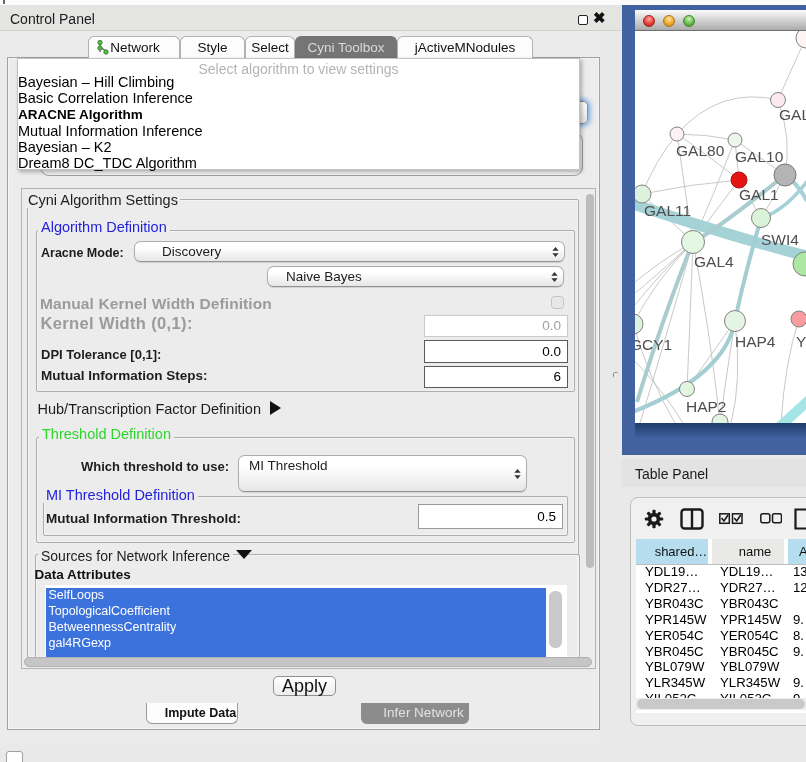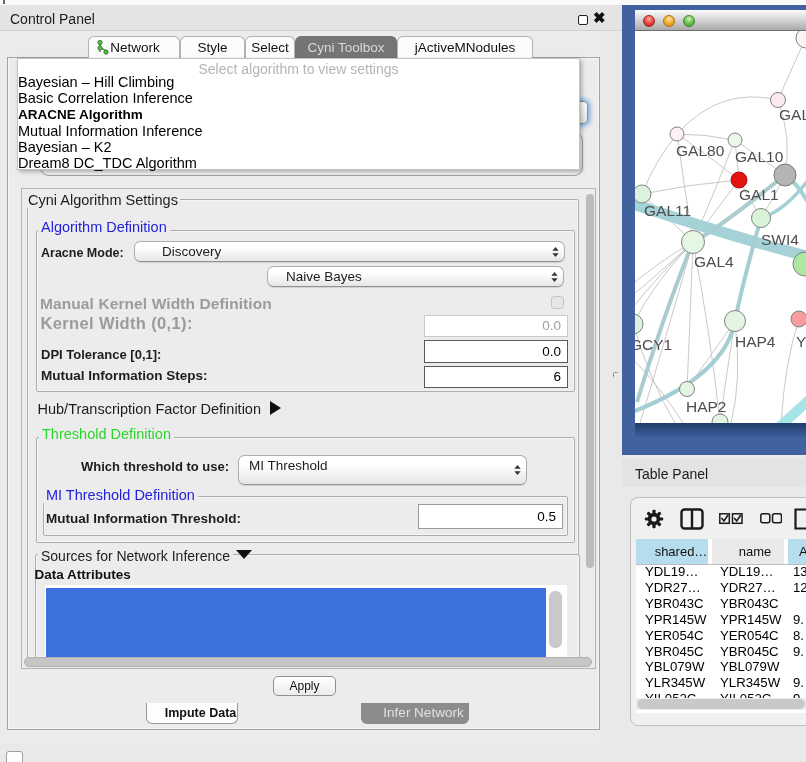--- a/index.html
+++ b/index.html
@@ -75,45 +75,46 @@
   <div class="field" style="left:424px;top:340px;width:144px;height:23px;line-height:21px;border:1px solid #5a5a5a;color:#000;">0.0</div>
   <div class="lbl" style="left:41px;top:368px;font-size:13.5px;">Mutual Information Steps:</div>
   <div class="field" style="left:424px;top:366px;width:144px;height:22px;line-height:20px;border:1px solid #5a5a5a;color:#000;">6</div>
 
   <div class="abs" style="left:37.5px;top:401px;font-size:14.5px;color:#1d1d1d;">Hub/Transcription Factor Definition</div>
   <div class="abs" style="left:270px;top:401px;width:0;height:0;border-left:11px solid #111;border-top:7.5px solid transparent;border-bottom:7.5px solid transparent;"></div>
 
   <div class="grp" style="left:36px;top:437px;width:539px;height:106px;"></div>
   <div class="gtitle" style="left:39px;top:426px;font-size:14.5px;color:#2bd52b;">Threshold Definition</div>
   <div class="lbl" style="left:81px;top:459px;">Which threshold to use:</div>
-  <div class="combo" style="left:238px;top:455px;width:289px;height:30px;line-height:19px;padding-left:10px;">MI Threshold<svg class="ar" width="9" height="13" viewBox="0 0 9 13">
+  <div class="combo" style="left:238px;top:455px;width:289px;height:37px;line-height:19px;padding-left:10px;">MI Threshold<svg class="ar" width="9" height="13" viewBox="0 0 9 13">
         <path d="M4.5,0 L8.5,5 H0.5 Z" fill="#333"></path>
         <path d="M4.5,13 L8.5,8 H0.5 Z" fill="#333"></path>
       </svg></div>
 
   <div class="grp" style="left:43px;top:496px;width:525px;height:40px;"></div>
   <div class="gtitle" style="left:43px;top:487px;font-size:14.5px;color:#2222dd;">MI Threshold Definition</div>
   <div class="lbl" style="left:46px;top:511px;font-size:13.5px;">Mutual Information Threshold:</div>
   <div class="field" style="left:418px;top:504px;width:145px;height:25px;line-height:23px;border:1px solid #9a9a9a;color:#000;">0.5</div>
 
   <div class="grp" style="left:35px;top:554px;width:545px;height:110px;"></div>
   <div class="gtitle" style="left:38px;top:548px;font-size:14px;color:#1d1d1d;">Sources for Network Inference</div>
   <div class="abs" style="left:236px;top:550px;width:0;height:0;border-top:9px solid #111;border-left:8px solid transparent;border-right:8px solid transparent;"></div>
   <div class="abs" style="left:34.5px;top:567px;font-size:13.5px;font-weight:bold;color:#111;">Data Attributes</div>
 
   <div class="abs" style="left:45px;top:585px;width:522px;height:79px;background:#fff;overflow:hidden;">
     <div class="abs" style="left:1px;top:2.5px;width:500px;height:71px;background:#3c72dc;"></div>
+    <div class="abs" style="left:3.5px;top:2px;font-size:12.5px;color:#fff;line-height:16px;">SelfLoops<br>TopologicalCoefficient<br>BetweennessCentrality<br>gal4RGexp</div>
     <div class="abs" style="left:504px;top:6px;width:13px;height:57px;background:#c9c9c9;border-radius:6px;"></div>
   </div>
 
   <div class="abs" style="left:24px;top:657px;width:568px;height:10px;background:#c6c6c6;border-radius:5px;border:1px solid #b0b0b0;"></div>
 
   <div class="abs" style="left:585.5px;top:194px;width:8.5px;height:374px;background:#bcbcbc;border-radius:4px;"></div>
 
-  <div class="abs" style="left:273px;top:676px;width:63px;height:20px;background:linear-gradient(#ffffff,#ececec);border:1px solid #8f8f8f;border-radius:5px;font-size:12px;text-align:center;line-height:18px;color:#111;">Apply</div>
+  <div class="abs" style="left:273px;top:676px;width:63px;height:20px;background:linear-gradient(#ffffff,#ececec);border:1px solid #8f8f8f;border-radius:5px;font-size:18px;text-align:center;line-height:18px;color:#111;">Apply</div>
 
   <div class="tab-bot" style="left:146px;width:92px;">Impute Data</div>
   <div class="tab-bot" style="left:361px;width:108px;background:#8c8c8c;color:#e2e2e2;border-color:#8c8c8c;font-weight:normal;font-size:13.5px;">Infer Network</div>
 
   <div class="abs" style="left:17px;top:58px;width:563px;height:112px;background:#fff;border:1px solid #c3c3c3;box-shadow:2px 2px 4px rgba(0,0,0,0.28);z-index:30;">
     <div class="abs" style="left:0;top:2px;width:561px;text-align:center;font-size:14px;color:#b4b4b4;">Select algorithm to view settings</div>
     <div class="abs" style="left:0px;top:15px;font-size:14.5px;color:#000;line-height:16px;">Bayesian – Hill Climbing<br>Basic Correlation Inference<br><span class="bold" style="font-size:13.5px;">ARACNE Algorithm</span><br>Mutual Information Inference<br>Bayesian – K2<br>Dream8 DC_TDC Algorithm</div>
   </div>
 
   <div class="abs" style="left:613px;top:372px;width:6px;height:6px;border-top:1.5px solid #777;border-left:1.5px solid #777;transform:rotate(-8deg);border-radius:1px;"></div>

